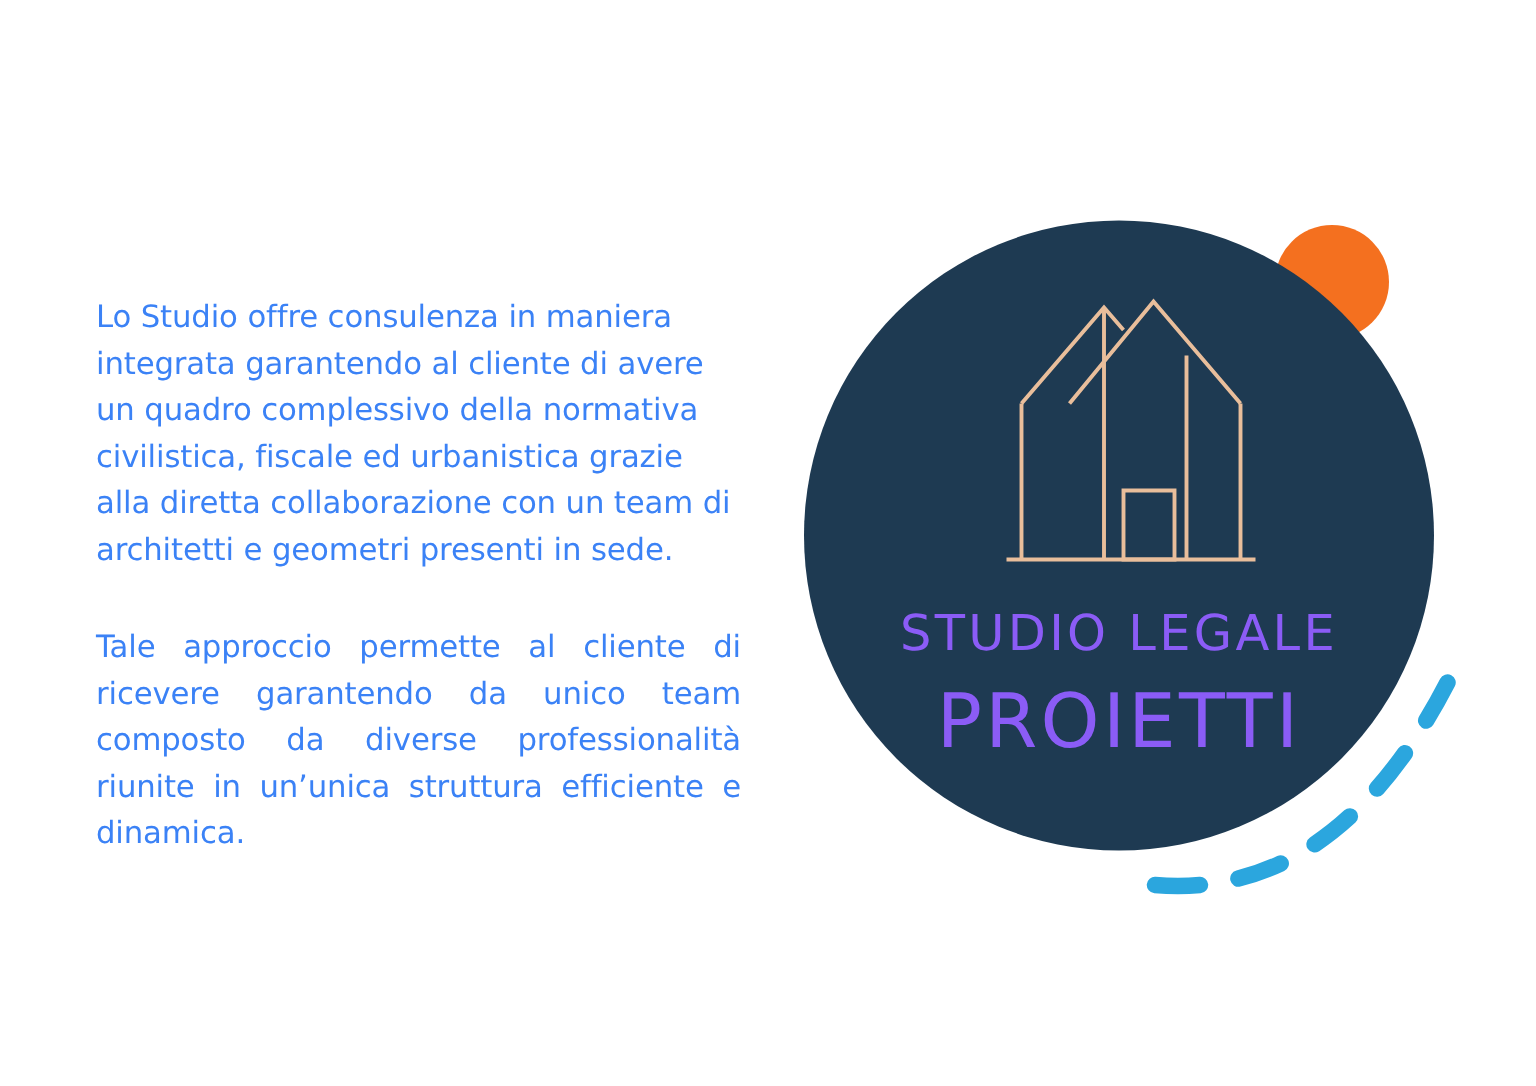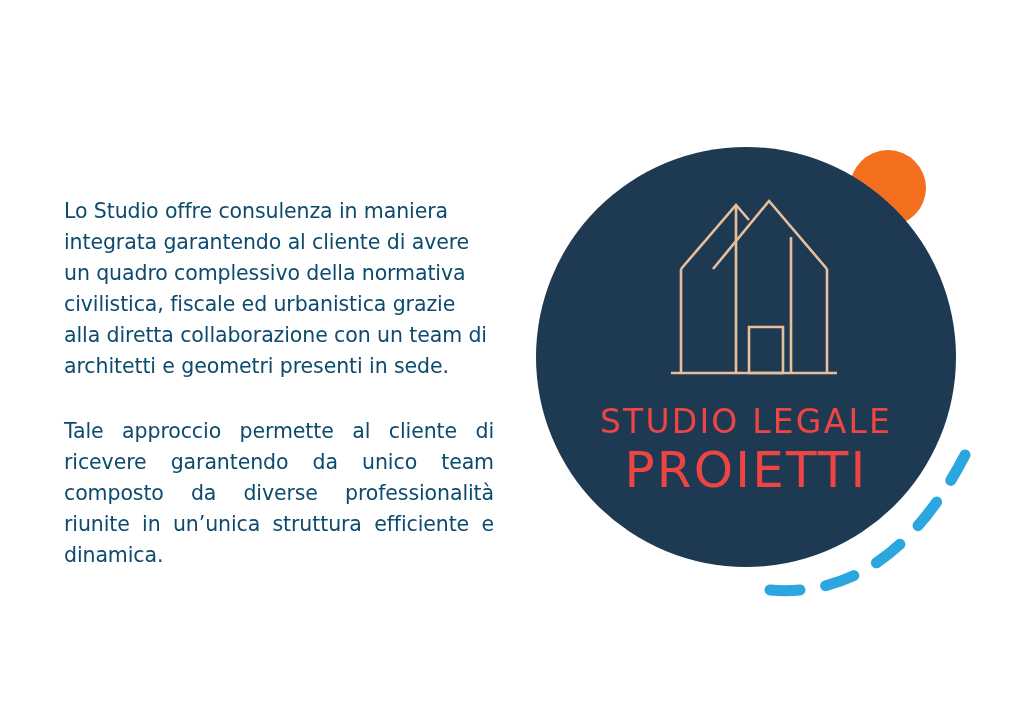--- a/index.html
+++ b/index.html
@@ -19,21 +19,21 @@
   .text-column {
     position: absolute;
     left: 64px;
     top: 196px;
     width: 430px;
   }
   .paragraph {
     font-family: "DejaVu Sans", sans-serif;
     font-size: 20.5px;
     line-height: 31px;
-    color: #0c4a6e;
+    color: #3b82f6;
     margin: 0;
     letter-spacing: -0.1px;
   }
   .paragraph.p1 {
     text-align: left;
   }
   .paragraph.p2 {
     text-align: justify;
     margin-top: 34px;
   }
@@ -80,36 +80,36 @@
     top: 30px;
     width: 210px;
     height: 218px;
   }
   .brand-block {
     position: absolute;
     left: 0;
     top: 256px;
     width: 420px;
     text-align: center;
-    color: #ef4444;
+    color: #8b5cf6;
   }
   .brand-line1 {
     font-family: "DejaVu Sans", sans-serif;
     font-size: 33px;
     letter-spacing: 2.2px;
     line-height: 38px;
     font-weight: 400;
   }
   .brand-line2 {
     font-family: "DejaVu Sans", sans-serif;
     font-size: 50px;
     letter-spacing: 2.2px;
     line-height: 56px;
     font-weight: 400;
-    margin-top: 1px;
+    margin-top: 12px;
   }
 
   
   .dashed-arc {
     position: absolute;
     left: 230px;
     top: 270px;
     width: 250px;
     height: 210px;
     z-index: 1;

